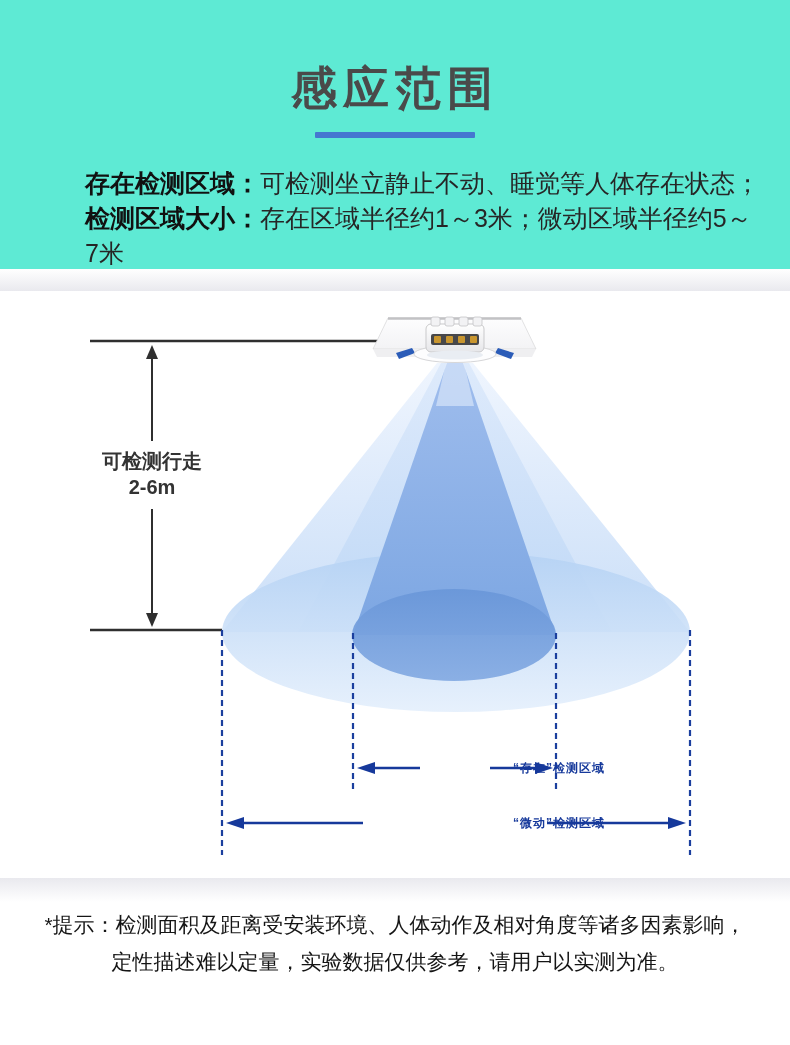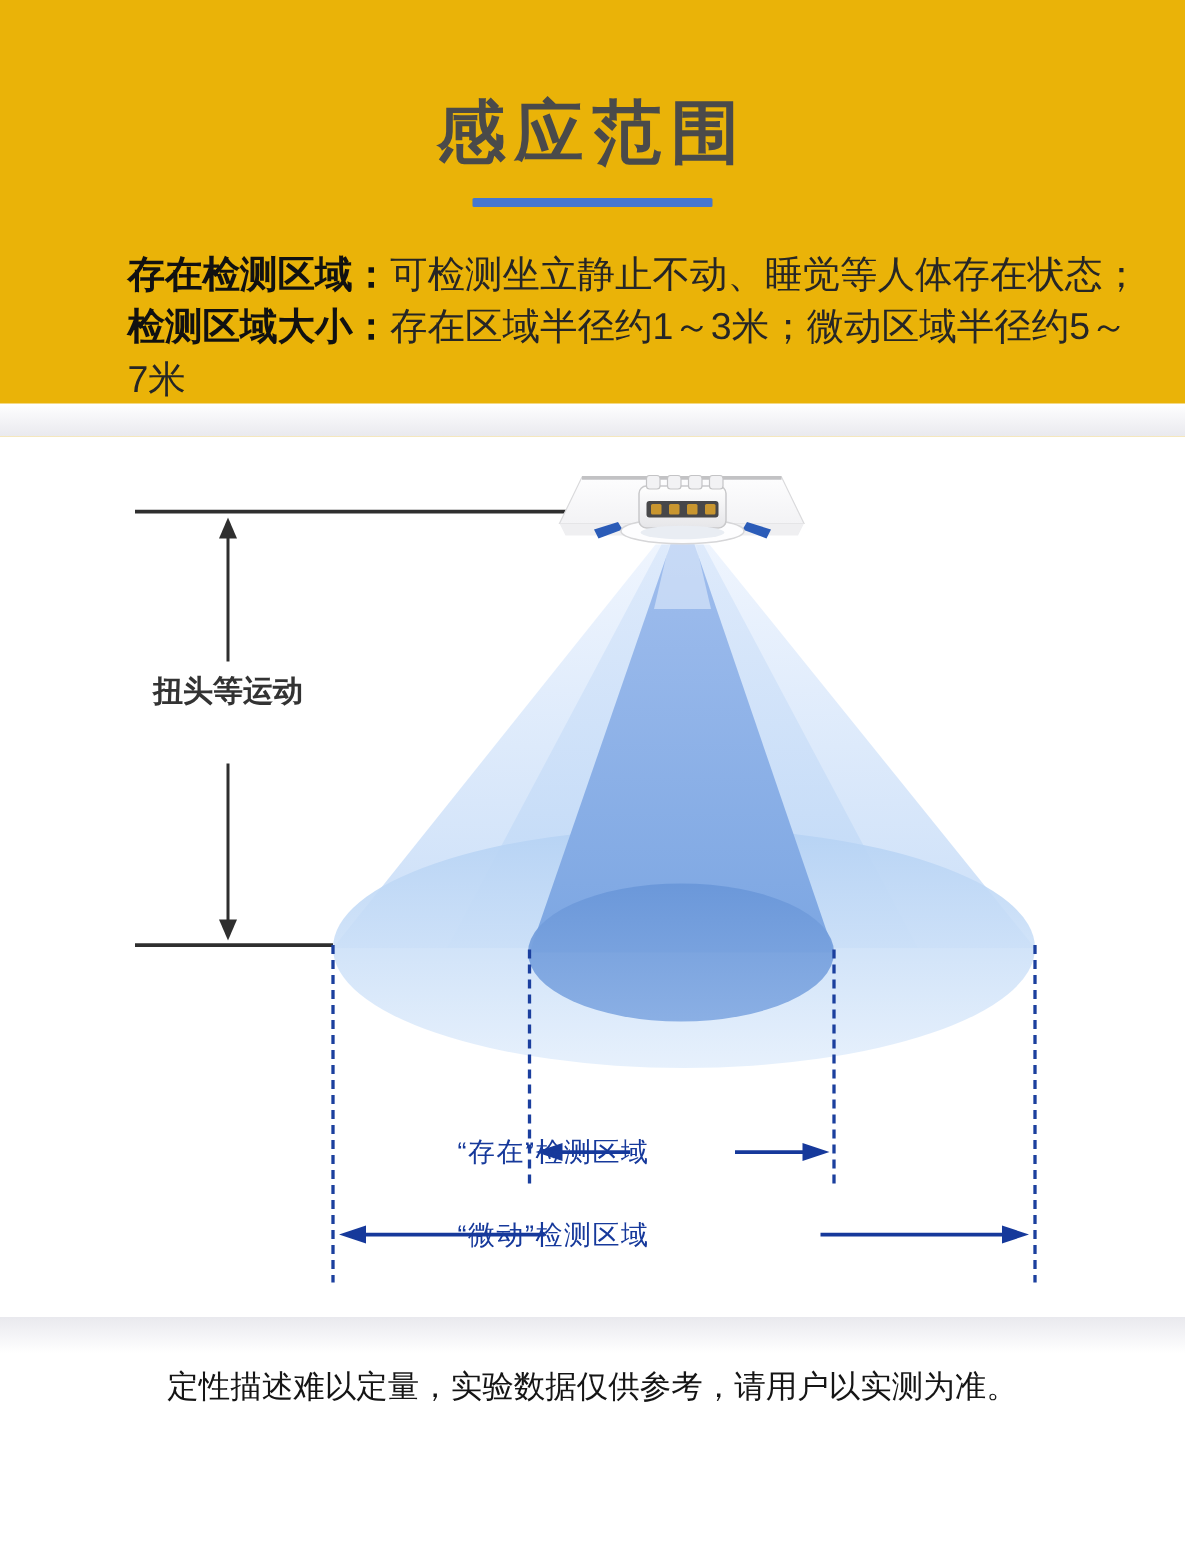--- a/index.html
+++ b/index.html
@@ -3,21 +3,21 @@
 <meta charset="utf-8">
 <style>
   * { margin: 0; padding: 0; box-sizing: border-box; }
   html, body { background: #ffffff; }
   body {
     width: 790px; height: 1045px;
     font-family: "Liberation Sans", "DejaVu Sans", sans-serif;
     color: #262626;
     overflow: hidden;
   }
-  .page { position: relative; width: 790px; height: 820px; background: #eab308; }
+  .page { position: relative; width: 790px; height: 820px; background: #5eead4; }
 
   
   .title-block { position: absolute; top: 58px; left: 0; width: 100%; text-align: center; }
   .page-title {
     font-size: 46px; font-weight: 700; color: #4a4a4a;
     letter-spacing: 6px; line-height: 60px;
   }
   .title-underline {
     width: 160px; height: 6px; margin: 14px auto 0;
     background: #4577d0; border-radius: 1px;
@@ -43,22 +43,22 @@
   
   .diagram { position: absolute; top: 291px; left: 0; width: 790px; height: 587px; background: #fff; }
   .diagram svg { position: absolute; top: 0; left: 0; }
 
   .mount-label {
     position: absolute; top: 157px; left: 77px; width: 150px;
     text-align: center; font-size: 20px; font-weight: 600;
     color: #333; line-height: 26px;
   }
   .zone-label {
-    position: absolute; width: 300px; text-align: left;
-    font-size: 18px; font-weight: 400; color: #16399b;
+    position: absolute; width: 300px; text-align: right;
+    font-size: 12px; font-weight: 700; color: #16399b;
     letter-spacing: 1px; background: #fff; line-height: 24px;
   }
   .zone-label.presence { top: 465px; left: 305px; width: 300px; background: transparent; }
   .zone-label.micro    { top: 520px; left: 305px; width: 300px; background: transparent; }
 
   
   .footnote {
     position: absolute; top: 906px; left: 0; width: 100%;
     text-align: center; font-size: 21px; font-weight: 500;
     color: #151515; line-height: 37px;
@@ -181,26 +181,28 @@
 
       <g stroke="#16399b" stroke-width="2.5" fill="#16399b">
         <polygon points="226,532 244,526 244,538" stroke="none"></polygon>
         <line x1="241" y1="532" x2="363" y2="532"></line>
         <line x1="547" y1="532" x2="669" y2="532"></line>
         <polygon points="686,532 668,526 668,538" stroke="none"></polygon>
       </g>
     </svg>
 
     <div class="mount-label">
-      <div>扭头等运动</div>
+      <div>可检测行走</div>
+      <div>2-6m</div>
     </div>
 
     <div class="zone-label presence">“存在”检测区域</div>
     <div class="zone-label micro">“微动”检测区域</div>
   </div>
 
   <div class="divider-bottom"></div>
 
   <div class="footnote">
+    <div>*提示：检测面积及距离受安装环境、人体动作及相对角度等诸多因素影响，</div>
     <div>定性描述难以定量，实验数据仅供参考，请用户以实测为准。</div>
   </div>
 
 </div>
 
 </body></html>

